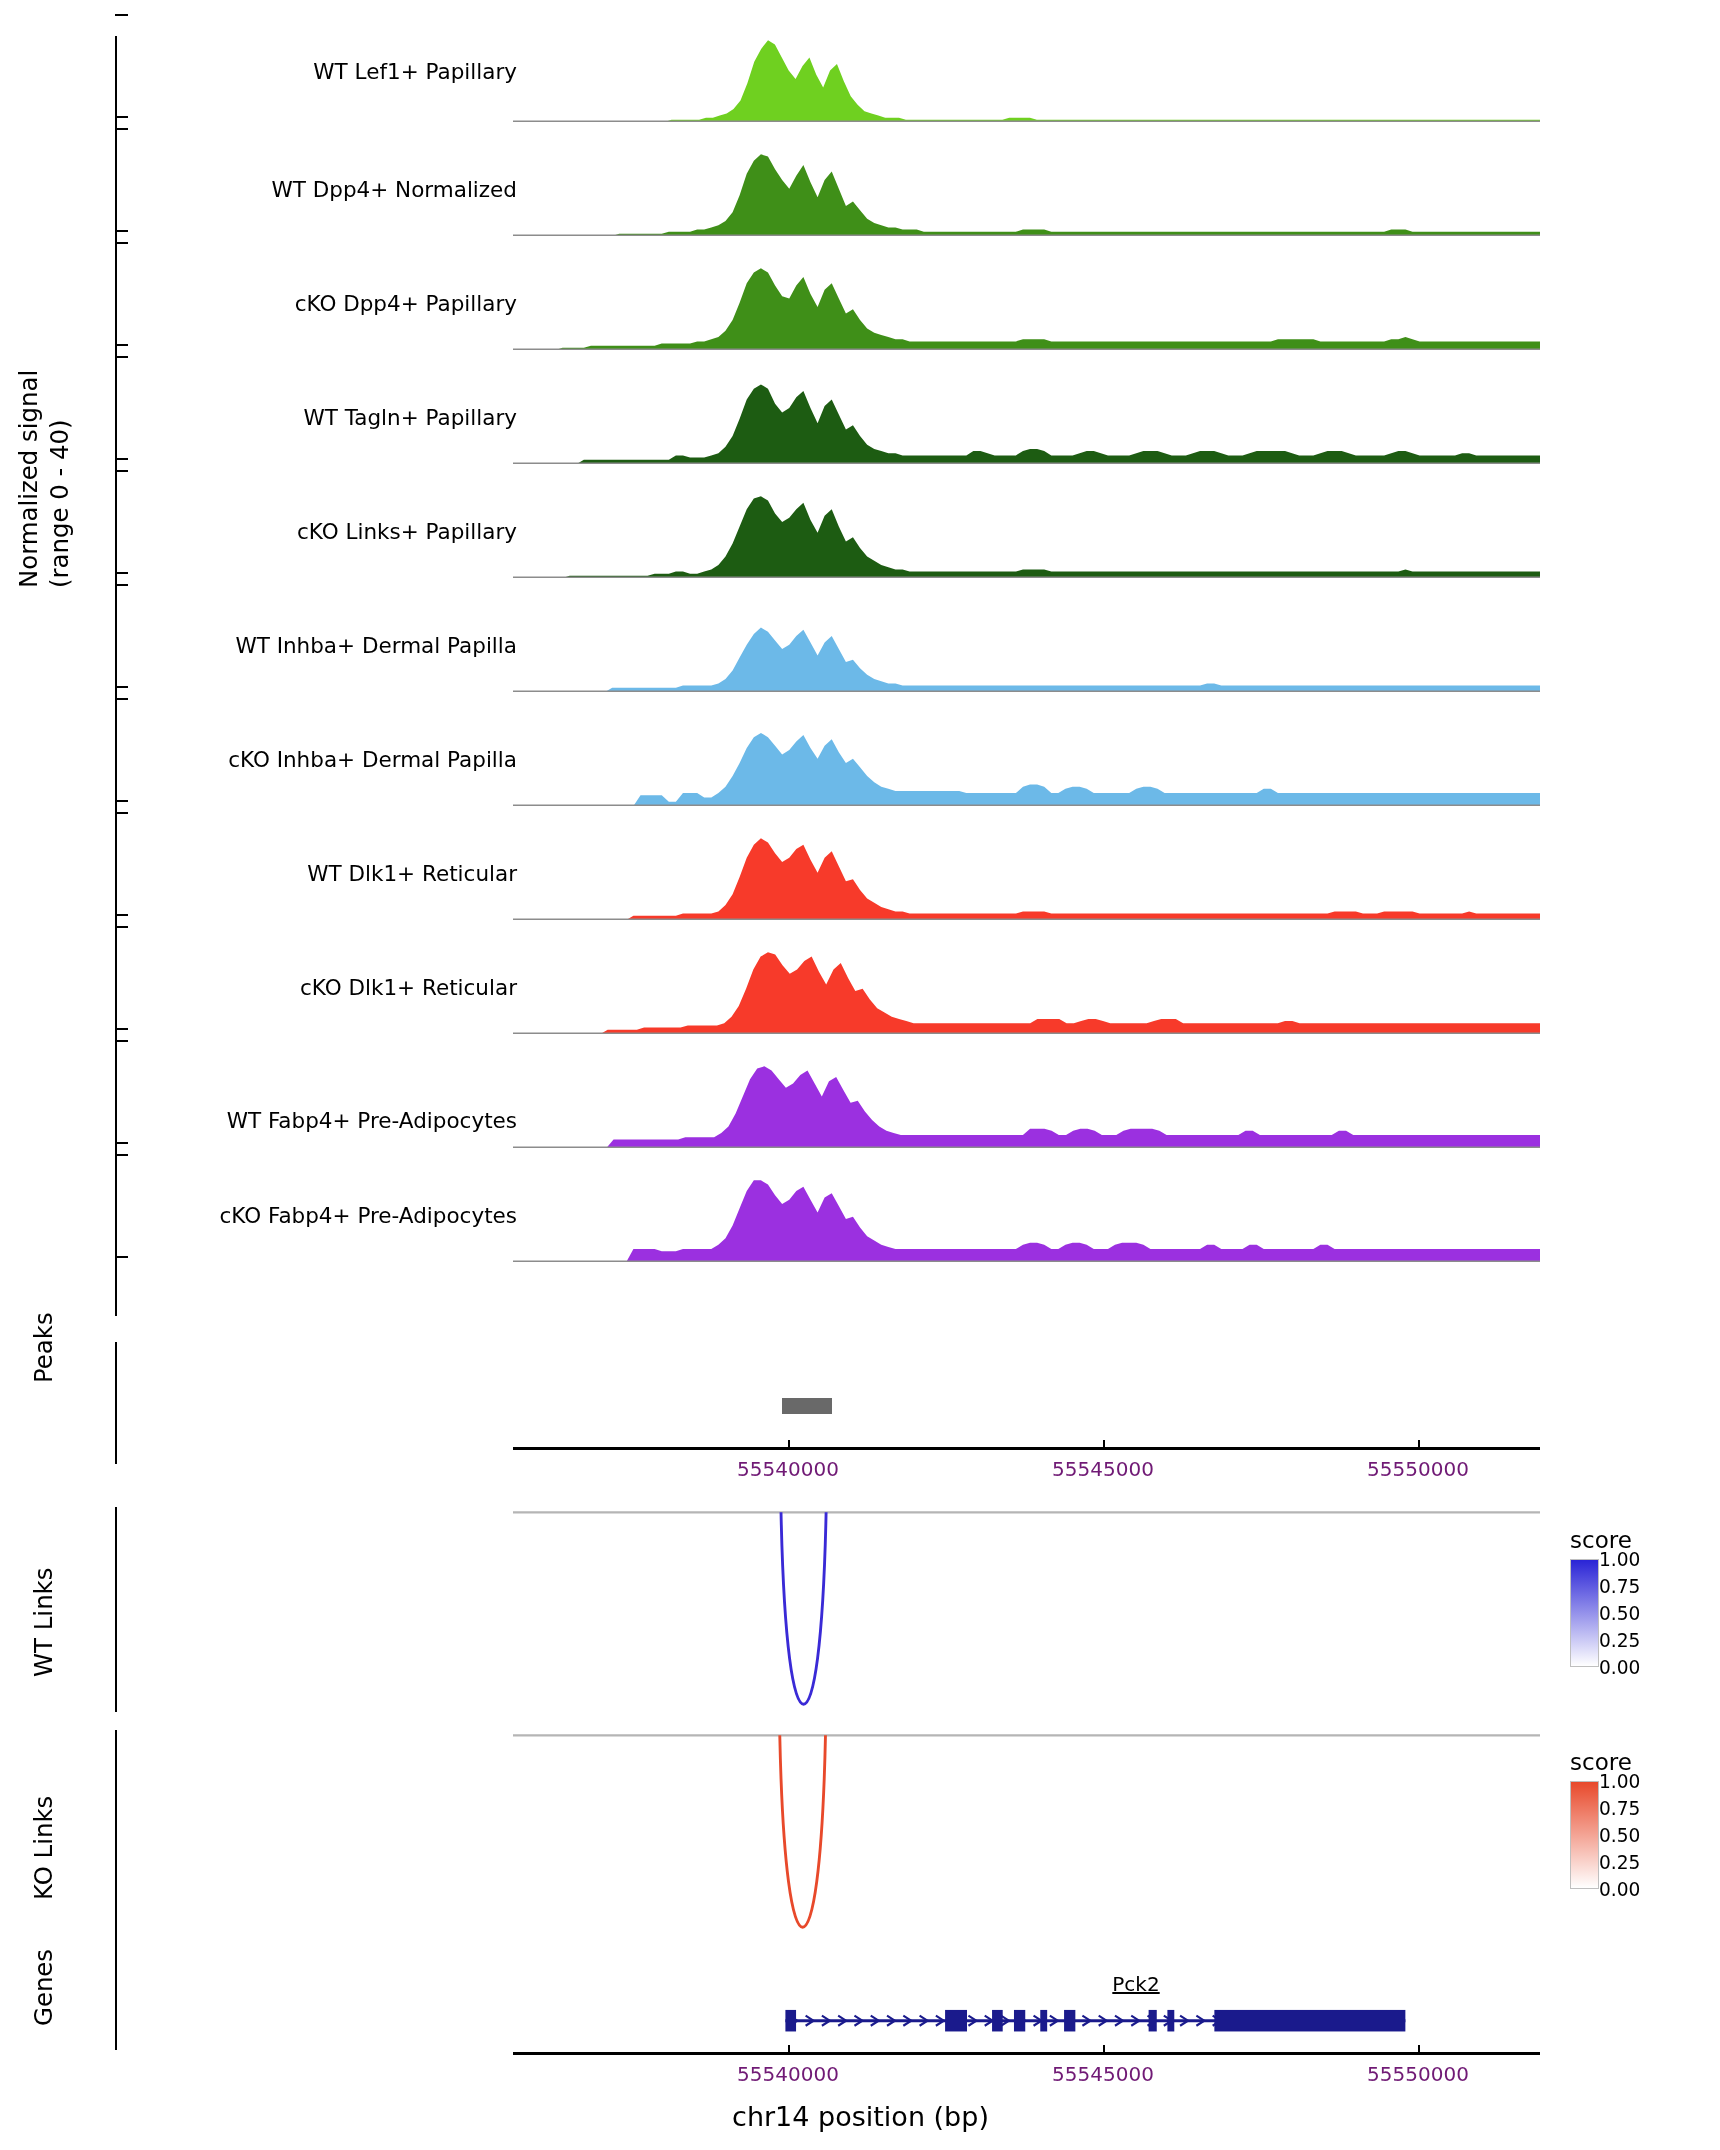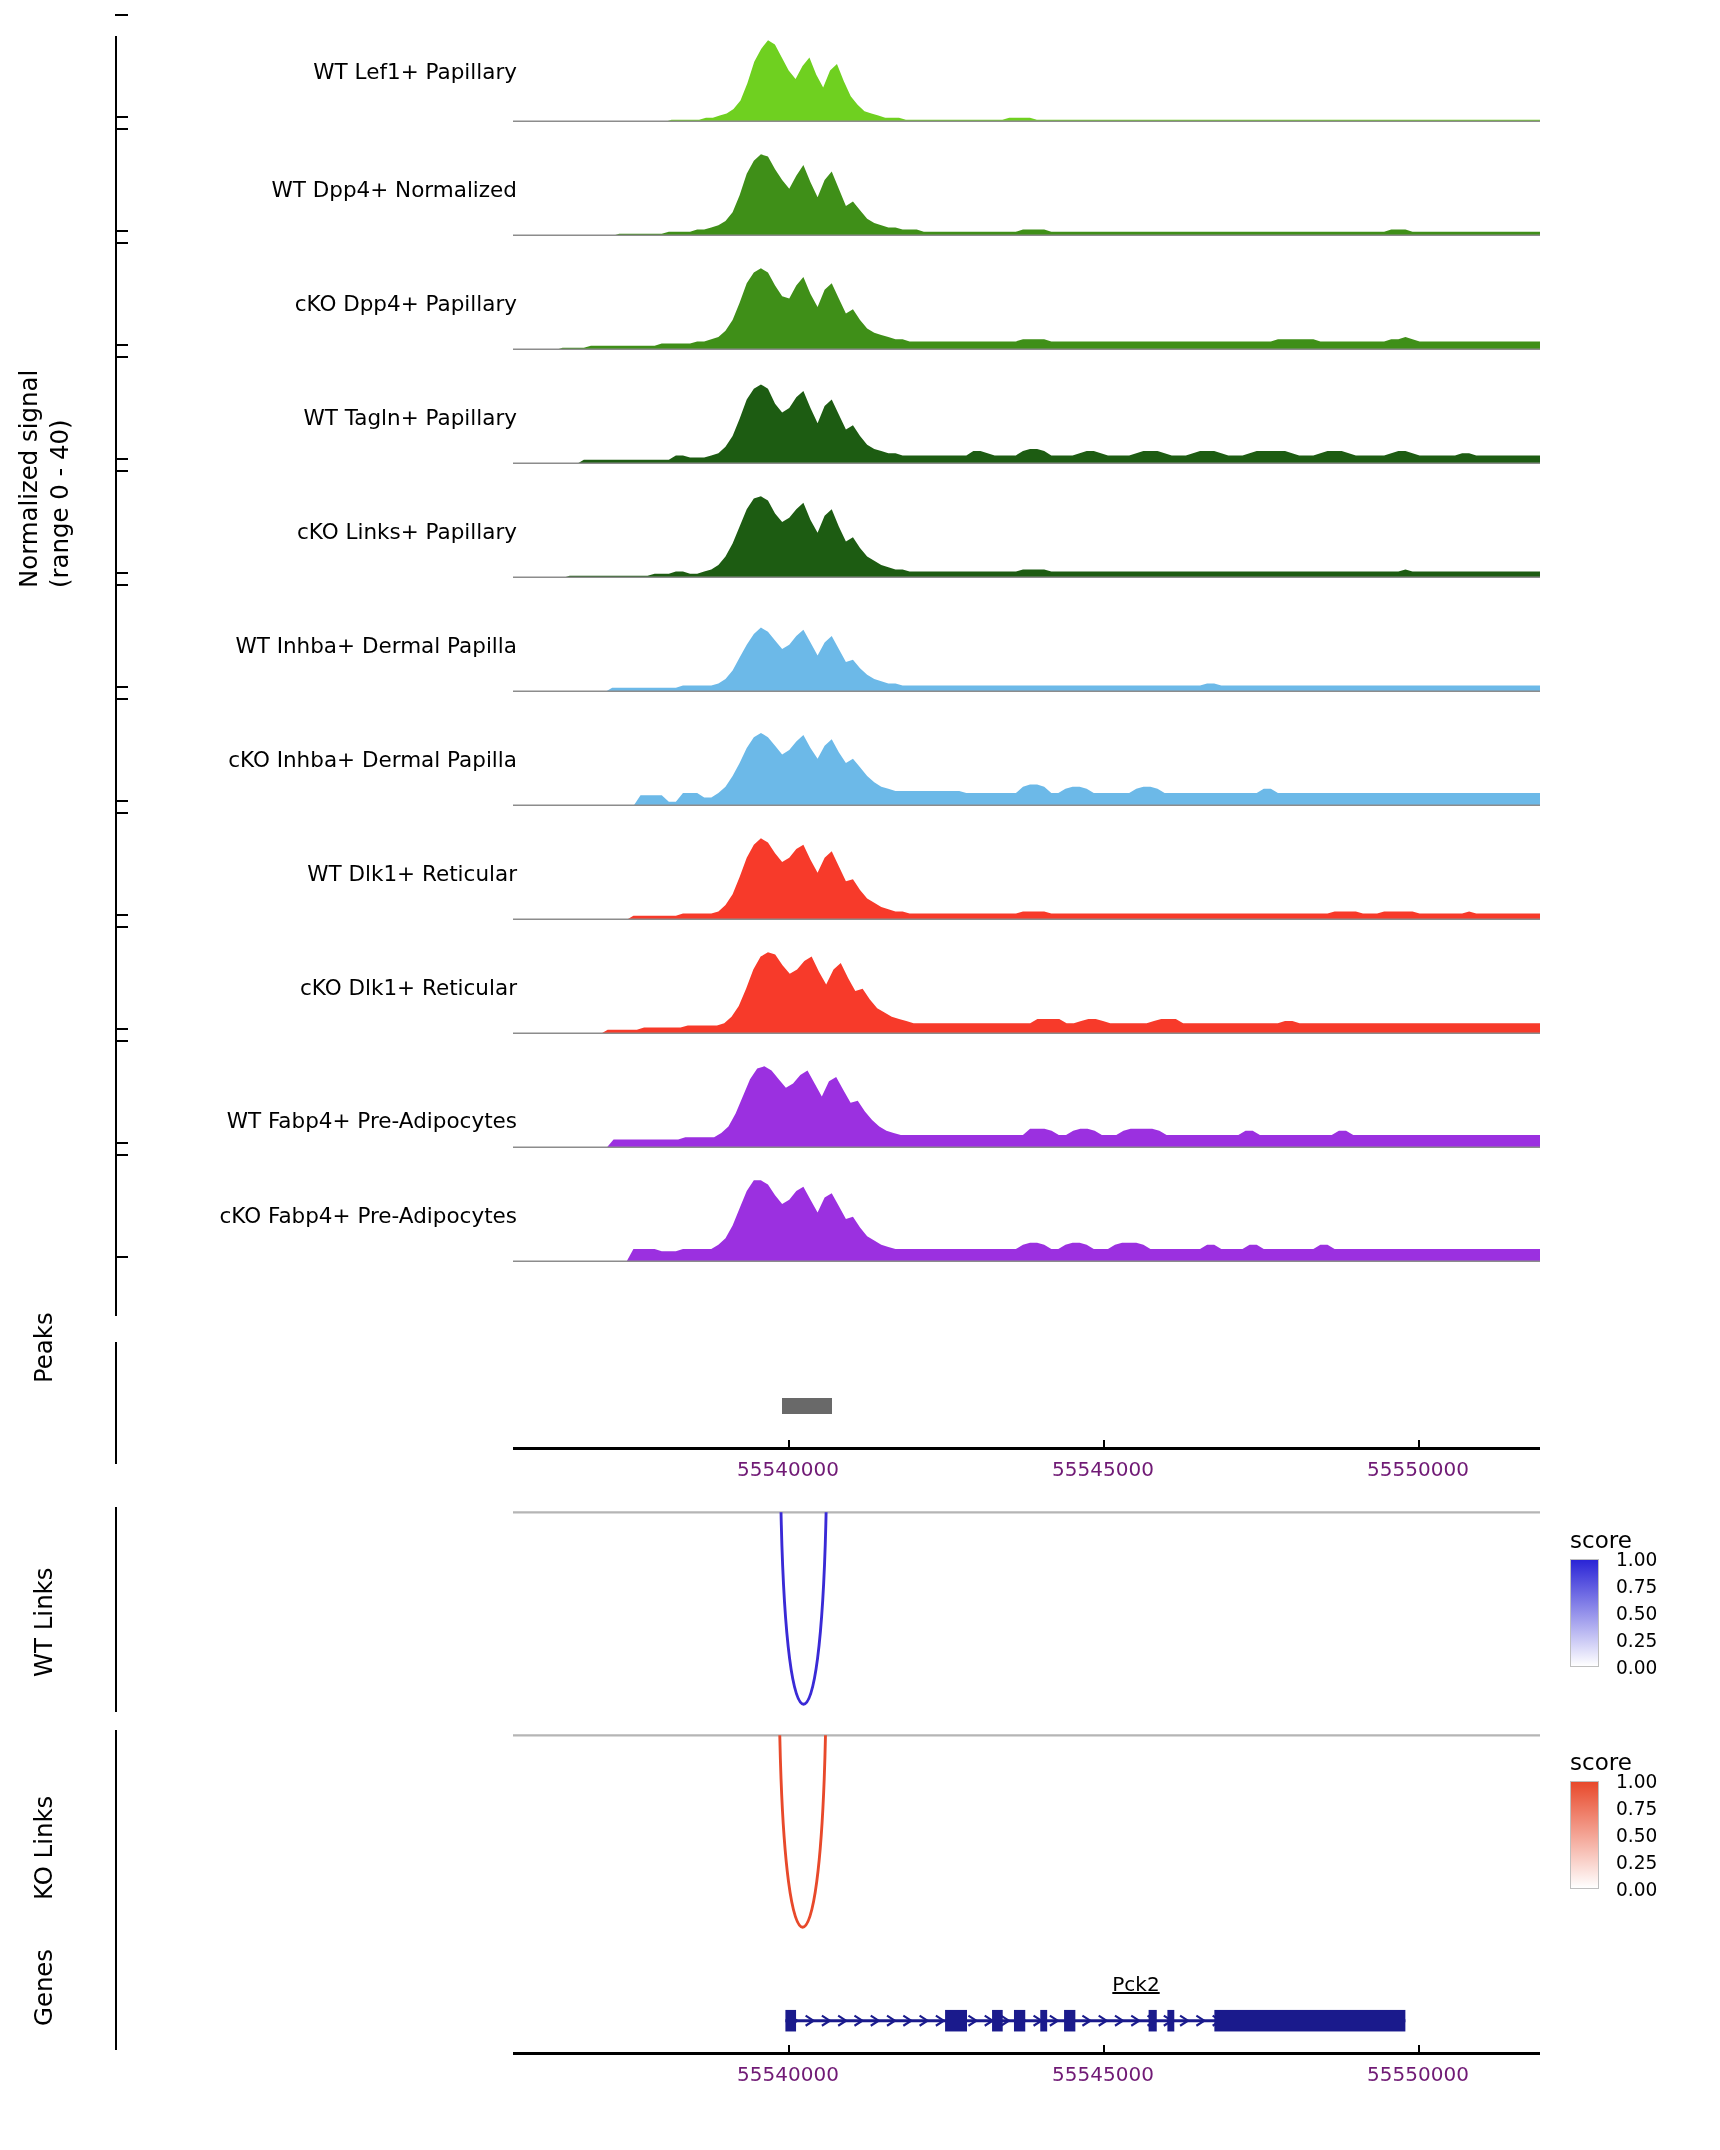--- a/index.html
+++ b/index.html
@@ -115,21 +115,21 @@
     font-size: 24.4px; color: #000; white-space: nowrap;
   }
   .links-plot { position: absolute; left: 513px; width: 1027px; }
   .links-plot svg { display:block; width:100%; height:100%; }
 
   
   .legend { position: absolute; width: 165px; }
   .legend-title { font-size: 23px; color: #000; margin-bottom: 5.7px; }
   .legend-body { display: flex; flex-direction: row; align-items: stretch; }
   .legend-bar { width: 29px; height: 108px; border: 0.7px solid #bfbfbf; }
-  .legend-ticks { position: relative; width: 86px; height: 108px; margin-left: 17px; }
+  .legend-ticks { position: relative; width: 86px; height: 108px; margin-left: 0; }
   .legend-ticks span {
     position: absolute; left: 0;
     font-size: 18.6px; color: #000;
     transform: translateY(-50%);
     white-space: nowrap;
   }
 
   
   #genes-panel { position: absolute; left: 0; width: 1721px; }
   #genes-spine { left: 115px; }
@@ -397,15 +397,16 @@
 
   <div id="axis-bottom" style="position: absolute; left: 0px; top: 2052px; width: 1721px; height: 43px;">
       <div class="axis-line" style="top: 0px;"></div>
       <div class="axis-tick" style="left: 788px; top: -7.2px;"></div>
       <div class="axis-tick-label" style="left: 788px; top: 10px;">55540000</div>
       <div class="axis-tick" style="left: 1103px; top: -7.2px;"></div>
       <div class="axis-tick-label" style="left: 1103px; top: 10px;">55545000</div>
       <div class="axis-tick" style="left: 1418px; top: -7.2px;"></div>
       <div class="axis-tick-label" style="left: 1418px; top: 10px;">55550000</div>
     </div>
+  <div id="xlabel" style="top: 2101px;">chr14 position (bp)</div>
 
 </div>
 
 
 </body></html>

